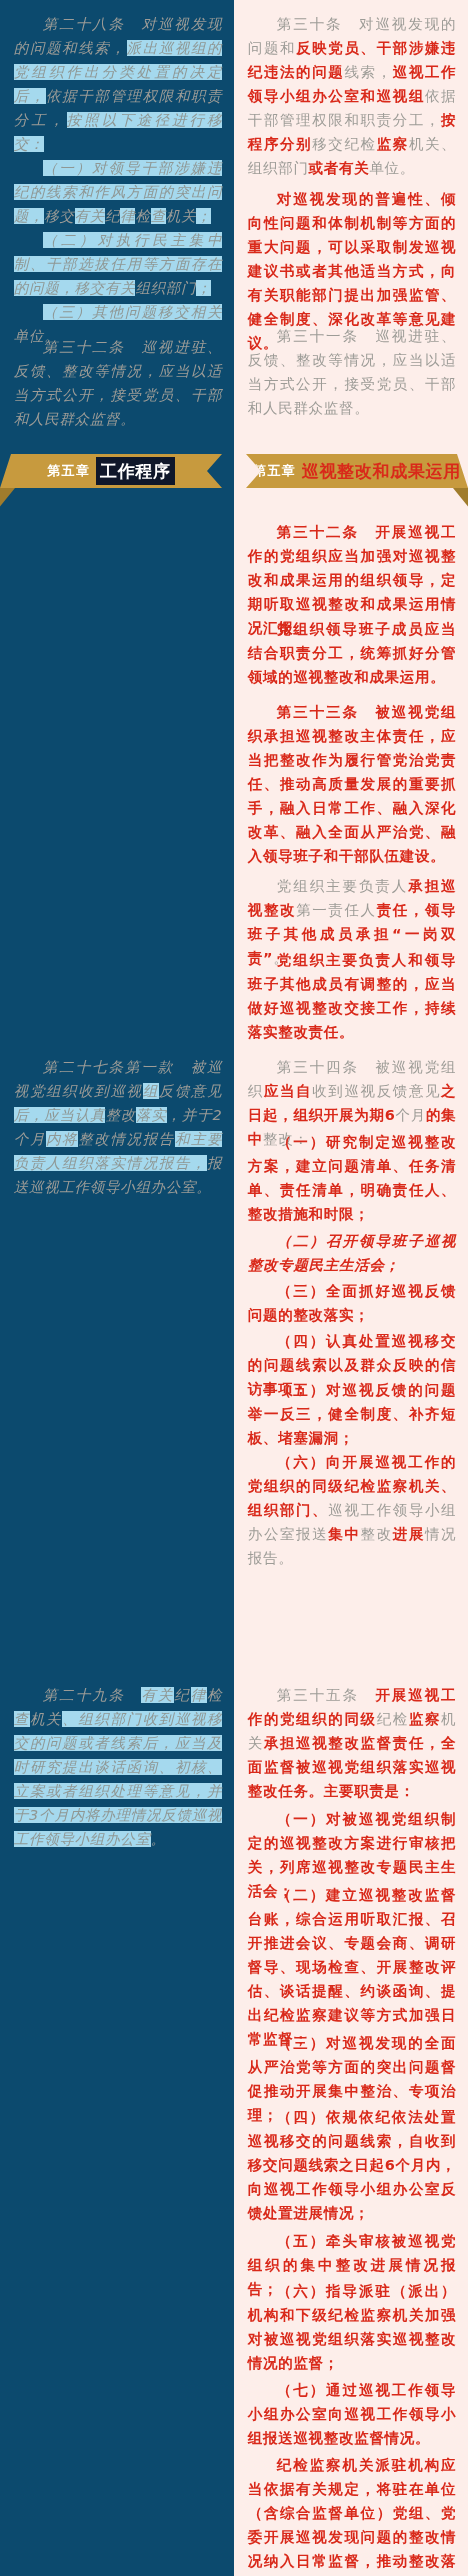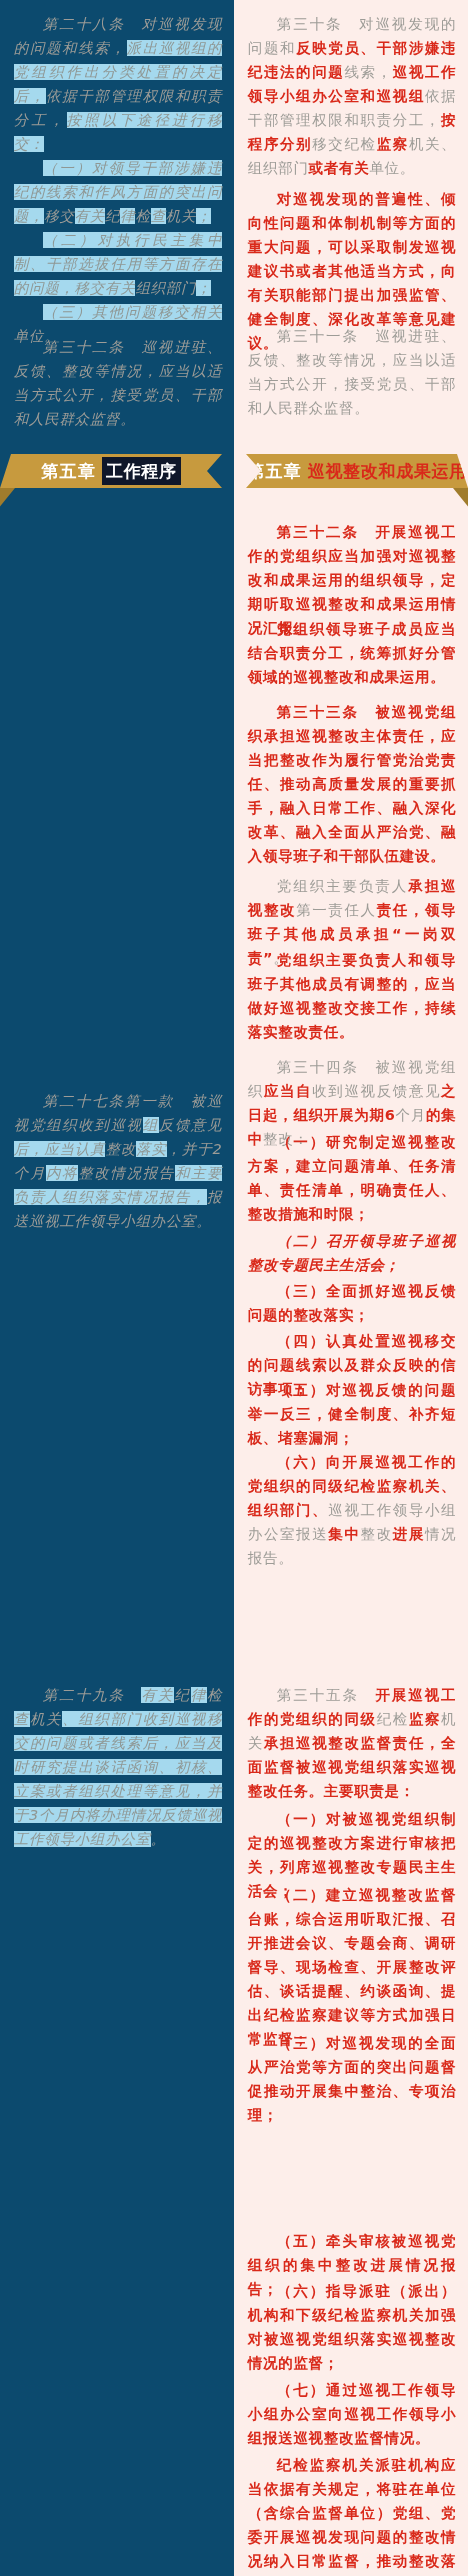--- a/index.html
+++ b/index.html
@@ -11,21 +11,21 @@
   .block{position:absolute;left:0;width:234px;box-sizing:border-box;padding:0 11.7px 0 13.8px;}
   .block p{margin:0;text-indent:2em;font-size:14.5px;line-height:24px;letter-spacing:0.7px;
            text-align:justify;color:#9d9c97;}
   .s-g{color:#9d9c97;}
   .s-hl{color:#8f9794;background:#a5d9ee;}
   .s-r{color:#d9291a;font-weight:700;}
   .banner{position:absolute;top:454px;height:34px;width:222px;background:#c79a3e;
           display:flex;align-items:center;justify-content:center;gap:5.5px;z-index:3;}
   .banner-left{left:0;clip-path:polygon(11px 0, 100% 0, calc(100% - 15px) 50%, 100% 100%, 0 100%);}
   .banner-right{left:246px;clip-path:polygon(0 0, calc(100% - 11px) 0, 100% 100%, 0 100%, 15px 50%);}
-  .banner .ch{color:#ffffff;font-weight:700;font-size:17px;letter-spacing:1.4px;}
+  .banner .ch{color:#ffffff;font-weight:700;font-size:13px;letter-spacing:1.4px;}
   .banner .ti{font-weight:700;font-size:17px;letter-spacing:0.7px;}
   .banner-left .ti{color:#ffffff;background:#0f172a;padding:2.1px 4.1px;}
   .banner-right .ti{color:#d9291a;}
   .fold{position:absolute;top:488px;width:15px;height:18.6px;background:#a07c2c;z-index:2;}
   .fold-left{left:0;clip-path:polygon(0 0, 100% 0, 0 100%);}
   .fold-right{left:453px;clip-path:polygon(0 0, 100% 0, 100% 100%);}
 </style>
 </head>
 <body>
 
@@ -33,21 +33,21 @@
   <div class="col col-left" id="col-left">
       <div class="block" style="top: 12.4px;">
         <p><span class="s-g">第二十八条　对巡视发现的问题和线索，</span><span class="s-hl">派出巡视组的党组织作出分类处置的决定后，</span><span class="s-g">依据干部管理权限和职责分工，</span><span class="s-hl">按照以下途径进行移交：</span></p>
         <p><span class="s-hl">（一）对领导干部涉嫌违纪的线索和作风方面的突出问题，</span><span class="s-g">移交</span><span class="s-hl">有关</span><span class="s-g">纪</span><span class="s-hl">律</span><span class="s-g">检</span><span class="s-hl">查</span><span class="s-g">机关</span><span class="s-hl">；</span></p>
         <p><span class="s-hl">（二）对执行民主集中制、干部选拔任用等方面存在的问题，移交有关</span><span class="s-g">组织部门</span><span class="s-hl">；</span></p>
         <p><span class="s-hl">（三）其他问题移交相关</span><span class="s-g">单位。</span></p>
       </div>
       <div class="block" style="top: 335px;">
         <p><span class="s-g">第三十二条　巡视进驻、反馈、整改等情况，应当以适当方式公开，接受党员、干部和人民群众监督。</span></p>
       </div>
-      <div class="block" style="top: 1089px;">
+      <div class="block" style="top: 1055px;">
         <p><span class="s-g">第二十七条第一款　被巡视党组织收到巡视</span><span class="s-hl">组</span><span class="s-g">反馈意见</span><span class="s-hl">后，应当认真</span><span class="s-g">整改</span><span class="s-hl">落实</span><span class="s-g">，并于2个月</span><span class="s-hl">内将</span><span class="s-g">整改情况报告</span><span class="s-hl">和主要负责人组织落实情况报告，</span><span class="s-g">报送巡视工作领导小组办公室。</span></p>
       </div>
       <div class="block" style="top: 1683px;">
         <p><span class="s-g">第二十九条　</span><span class="s-hl">有关</span><span class="s-g">纪</span><span class="s-hl">律</span><span class="s-g">检</span><span class="s-hl">查</span><span class="s-g">机关</span><span class="s-hl">、组织部门收到巡视移交的问题或者线索后，应当及时研究提出谈话函询、初核、立案或者组织处理等意见，并于3个月内将办理情况反馈巡视工作领导小组办公室</span><span class="s-g">。</span></p>
       </div>
     </div>
   <div class="col col-right" id="col-right">
       <div class="block" style="top: 12.4px;">
         <p><span class="s-g">第三十条　对巡视发现的问题和</span><span class="s-r">反映党员、干部涉嫌违纪违法的问题</span><span class="s-g">线索，</span><span class="s-r">巡视工作领导小组办公室和巡视组</span><span class="s-g">依据干部管理权限和职责分工，</span><span class="s-r">按程序分别</span><span class="s-g">移交纪检</span><span class="s-r">监察</span><span class="s-g">机关、组织部门</span><span class="s-r">或者有关</span><span class="s-g">单位。</span></p>
       </div>
@@ -98,20 +98,23 @@
       </div>
       <div class="block" style="top: 1807px;">
         <p><span class="s-r">（一）对被巡视党组织制定的巡视整改方案进行审核把关，列席巡视整改专题民主生活会；</span></p>
       </div>
       <div class="block" style="top: 1883px;">
         <p><span class="s-r">（二）建立巡视整改监督台账，综合运用听取汇报、召开推进会议、专题会商、调研督导、现场检查、开展整改评估、谈话提醒、约谈函询、提出纪检监察建议等方式加强日常监督；</span></p>
       </div>
       <div class="block" style="top: 2031px;">
         <p><span class="s-r">（三）对巡视发现的全面从严治党等方面的突出问题督促推动开展集中整治、专项治理；</span></p>
       </div>
+      <div class="block" style="top: 2105px;">
+        <p><span class="s-r">（四）依规依纪依法处置巡视移交的问题线索，自收到移交问题线索之日起6个月内，向巡视工作领导小组办公室反馈处置进展情况；</span></p>
+      </div>
       <div class="block" style="top: 2229px;">
         <p><span class="s-r">（五）牵头审核被巡视党组织的集中整改进展情况报告；</span></p>
       </div>
       <div class="block" style="top: 2279px;">
         <p><span class="s-r">（六）指导派驻（派出）机构和下级纪检监察机关加强对被巡视党组织落实巡视整改情况的监督；</span></p>
       </div>
       <div class="block" style="top: 2378px;">
         <p><span class="s-r">（七）通过巡视工作领导小组办公室向巡视工作领导小组报送巡视整改监督情况。</span></p>
       </div>
       <div class="block" style="top: 2453px;">

